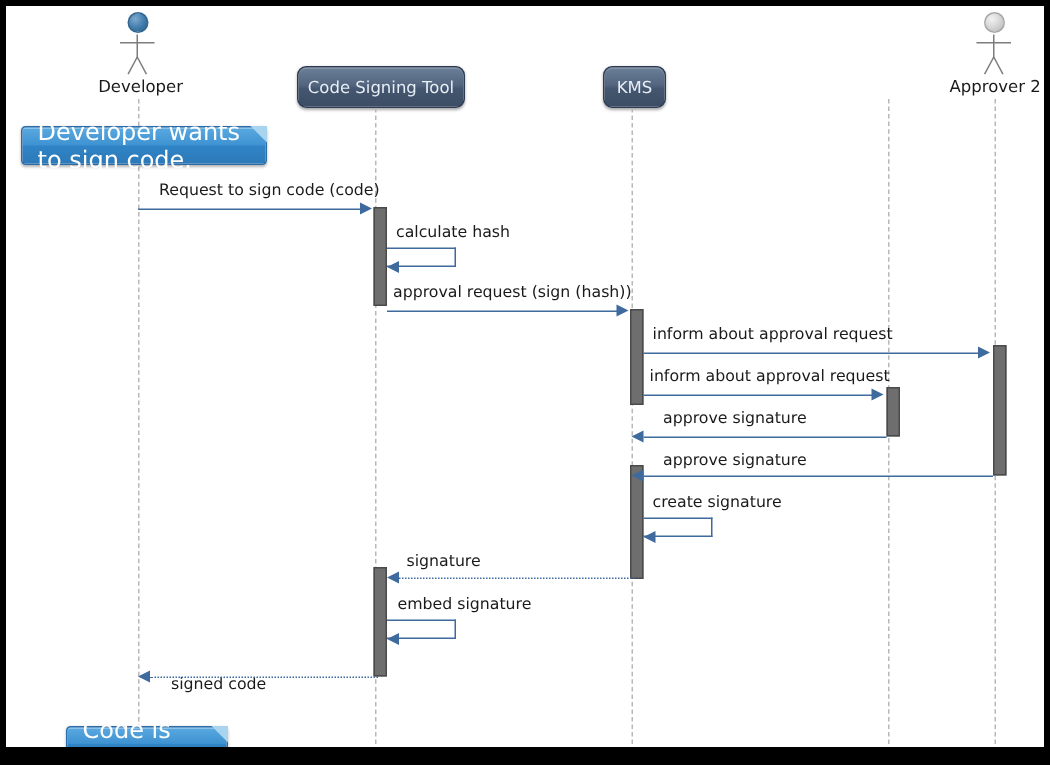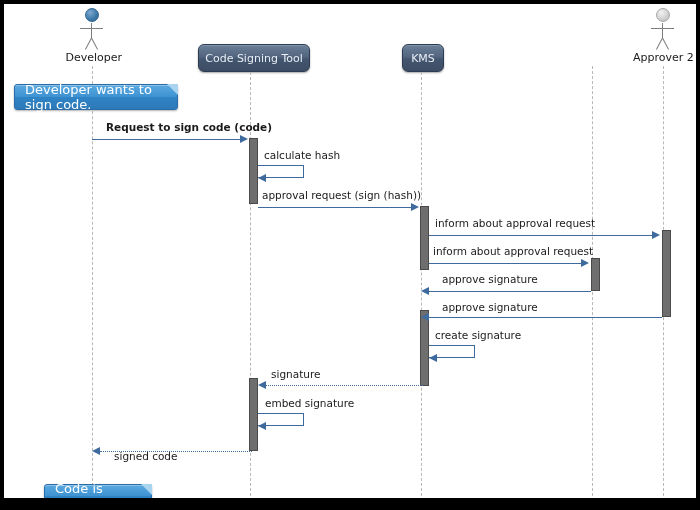--- a/index.html
+++ b/index.html
@@ -158,21 +158,21 @@
     box-sizing: border-box;
     border: 1px solid #3f6a9e;
     border-left: none;
     background: transparent;
   }
 
   
   .note {
     position: absolute;
     box-sizing: border-box;
-    font-size: 13px;
+    font-size: 16px;
     color: #ffffff;
     border: 1px solid #2b6ca8;
     border-radius: 3px;
     background: linear-gradient(to bottom, #5aa9e0 0%, #3f93d2 48%, #2f84c6 52%, #2d79b8 100%);
     box-shadow: 0 1px 2px rgba(0,0,0,0.3), inset 0 1px 0 rgba(255,255,255,0.3);
     padding-left: 10px;
     display: flex;
     align-items: center;
     overflow: visible;
   }
@@ -235,21 +235,21 @@
     <div class="activation" style="left:416px; top:202px; height:64px;"></div>
     <div class="activation" style="left:416px; top:306px; height:76px;"></div>
     <div class="activation" style="left:587px; top:254px; height:33px;"></div>
     <div class="activation" style="left:658px; top:226px; height:87px;"></div>
 
     <div class="note" style="left:10px; top:80px; width:164px; height:26px;">
       <span class="note-text">Developer wants to sign code.</span>
       <span class="note-fold"></span>
     </div>
 
-    <div class="msg-label" style="left:102px; top:117px;font-weight:bold;">Request to sign code (code)</div>
+    <div class="msg-label" style="left:102px; top:117px;">Request to sign code (code)</div>
     <div class="msg-line" style="left:88px; top:135px; width:149px;"></div>
     <div class="arrow-head right" style="left:236px; top:131px;"></div>
 
     <div class="msg-label" style="left:260px; top:145px;">calculate hash</div>
     <div class="selfloop" style="left:254px; top:161px; width:46px; height:13px;"></div>
     <div class="arrow-head left" style="left:254px; top:170px;"></div>
 
     <div class="msg-label" style="left:258px; top:185px;">approval request (sign (hash))</div>
     <div class="msg-line" style="left:254px; top:203px; width:154px;"></div>
     <div class="arrow-head right" style="left:407px; top:199px;"></div>

